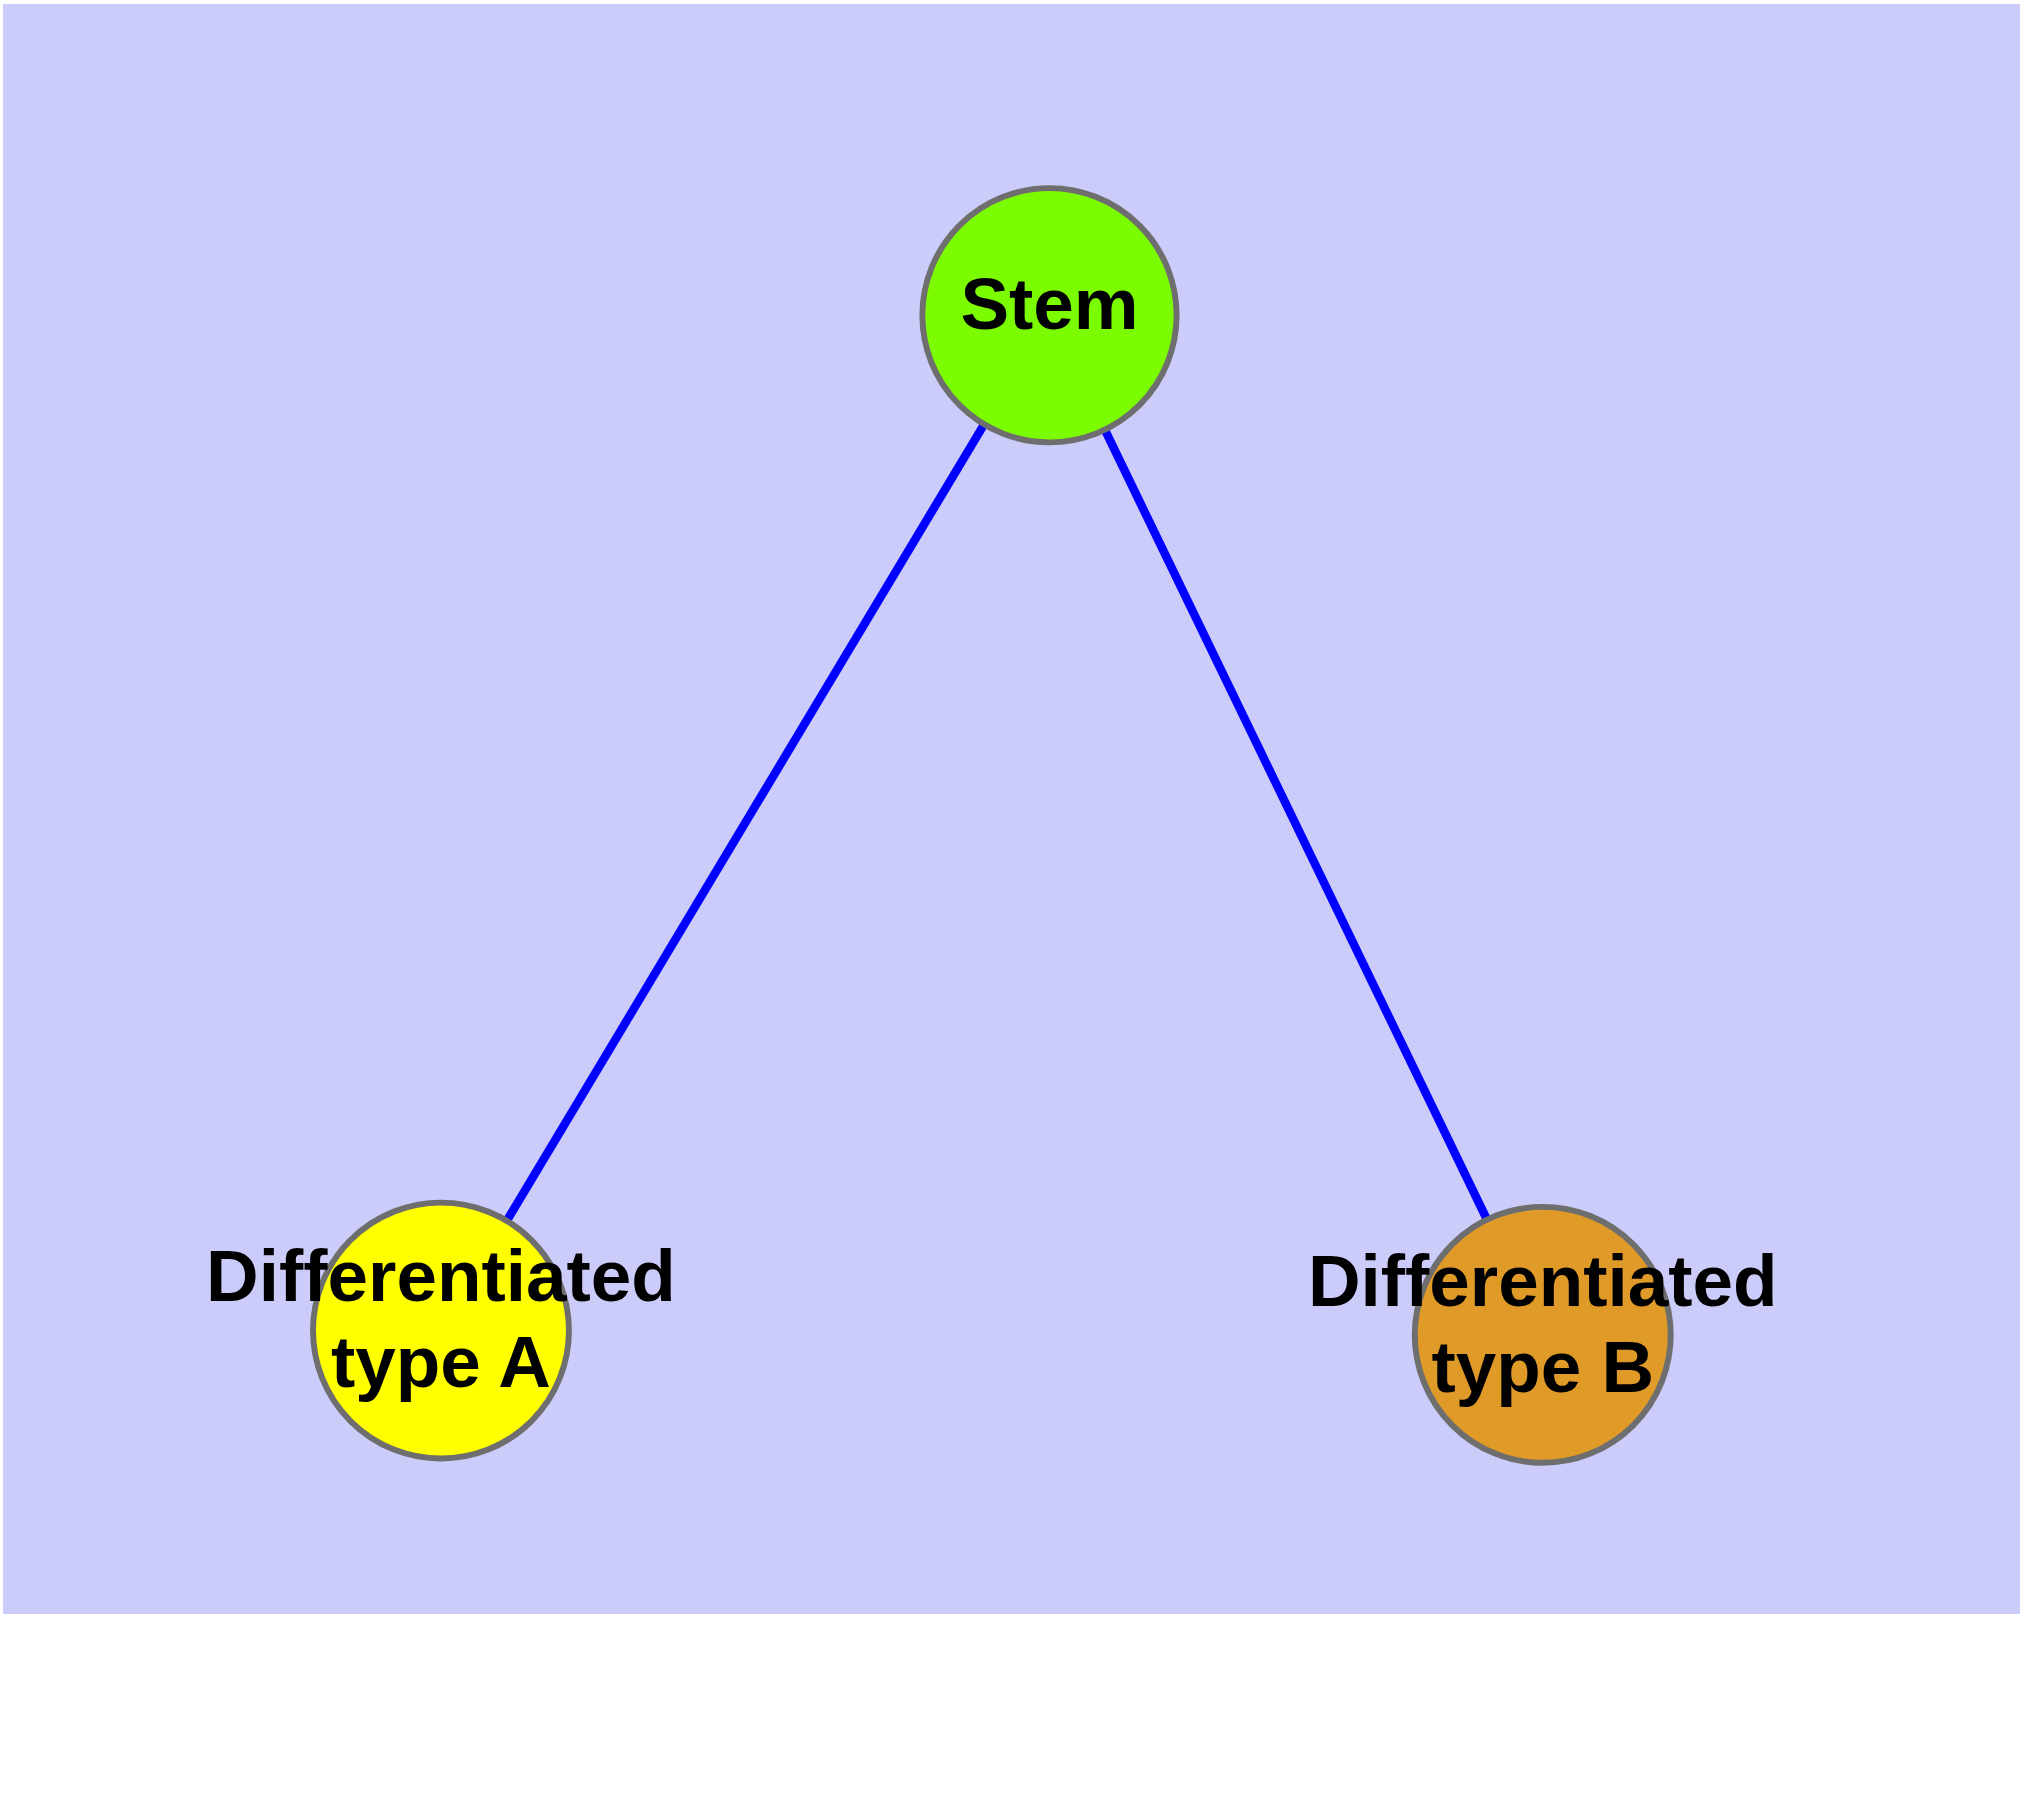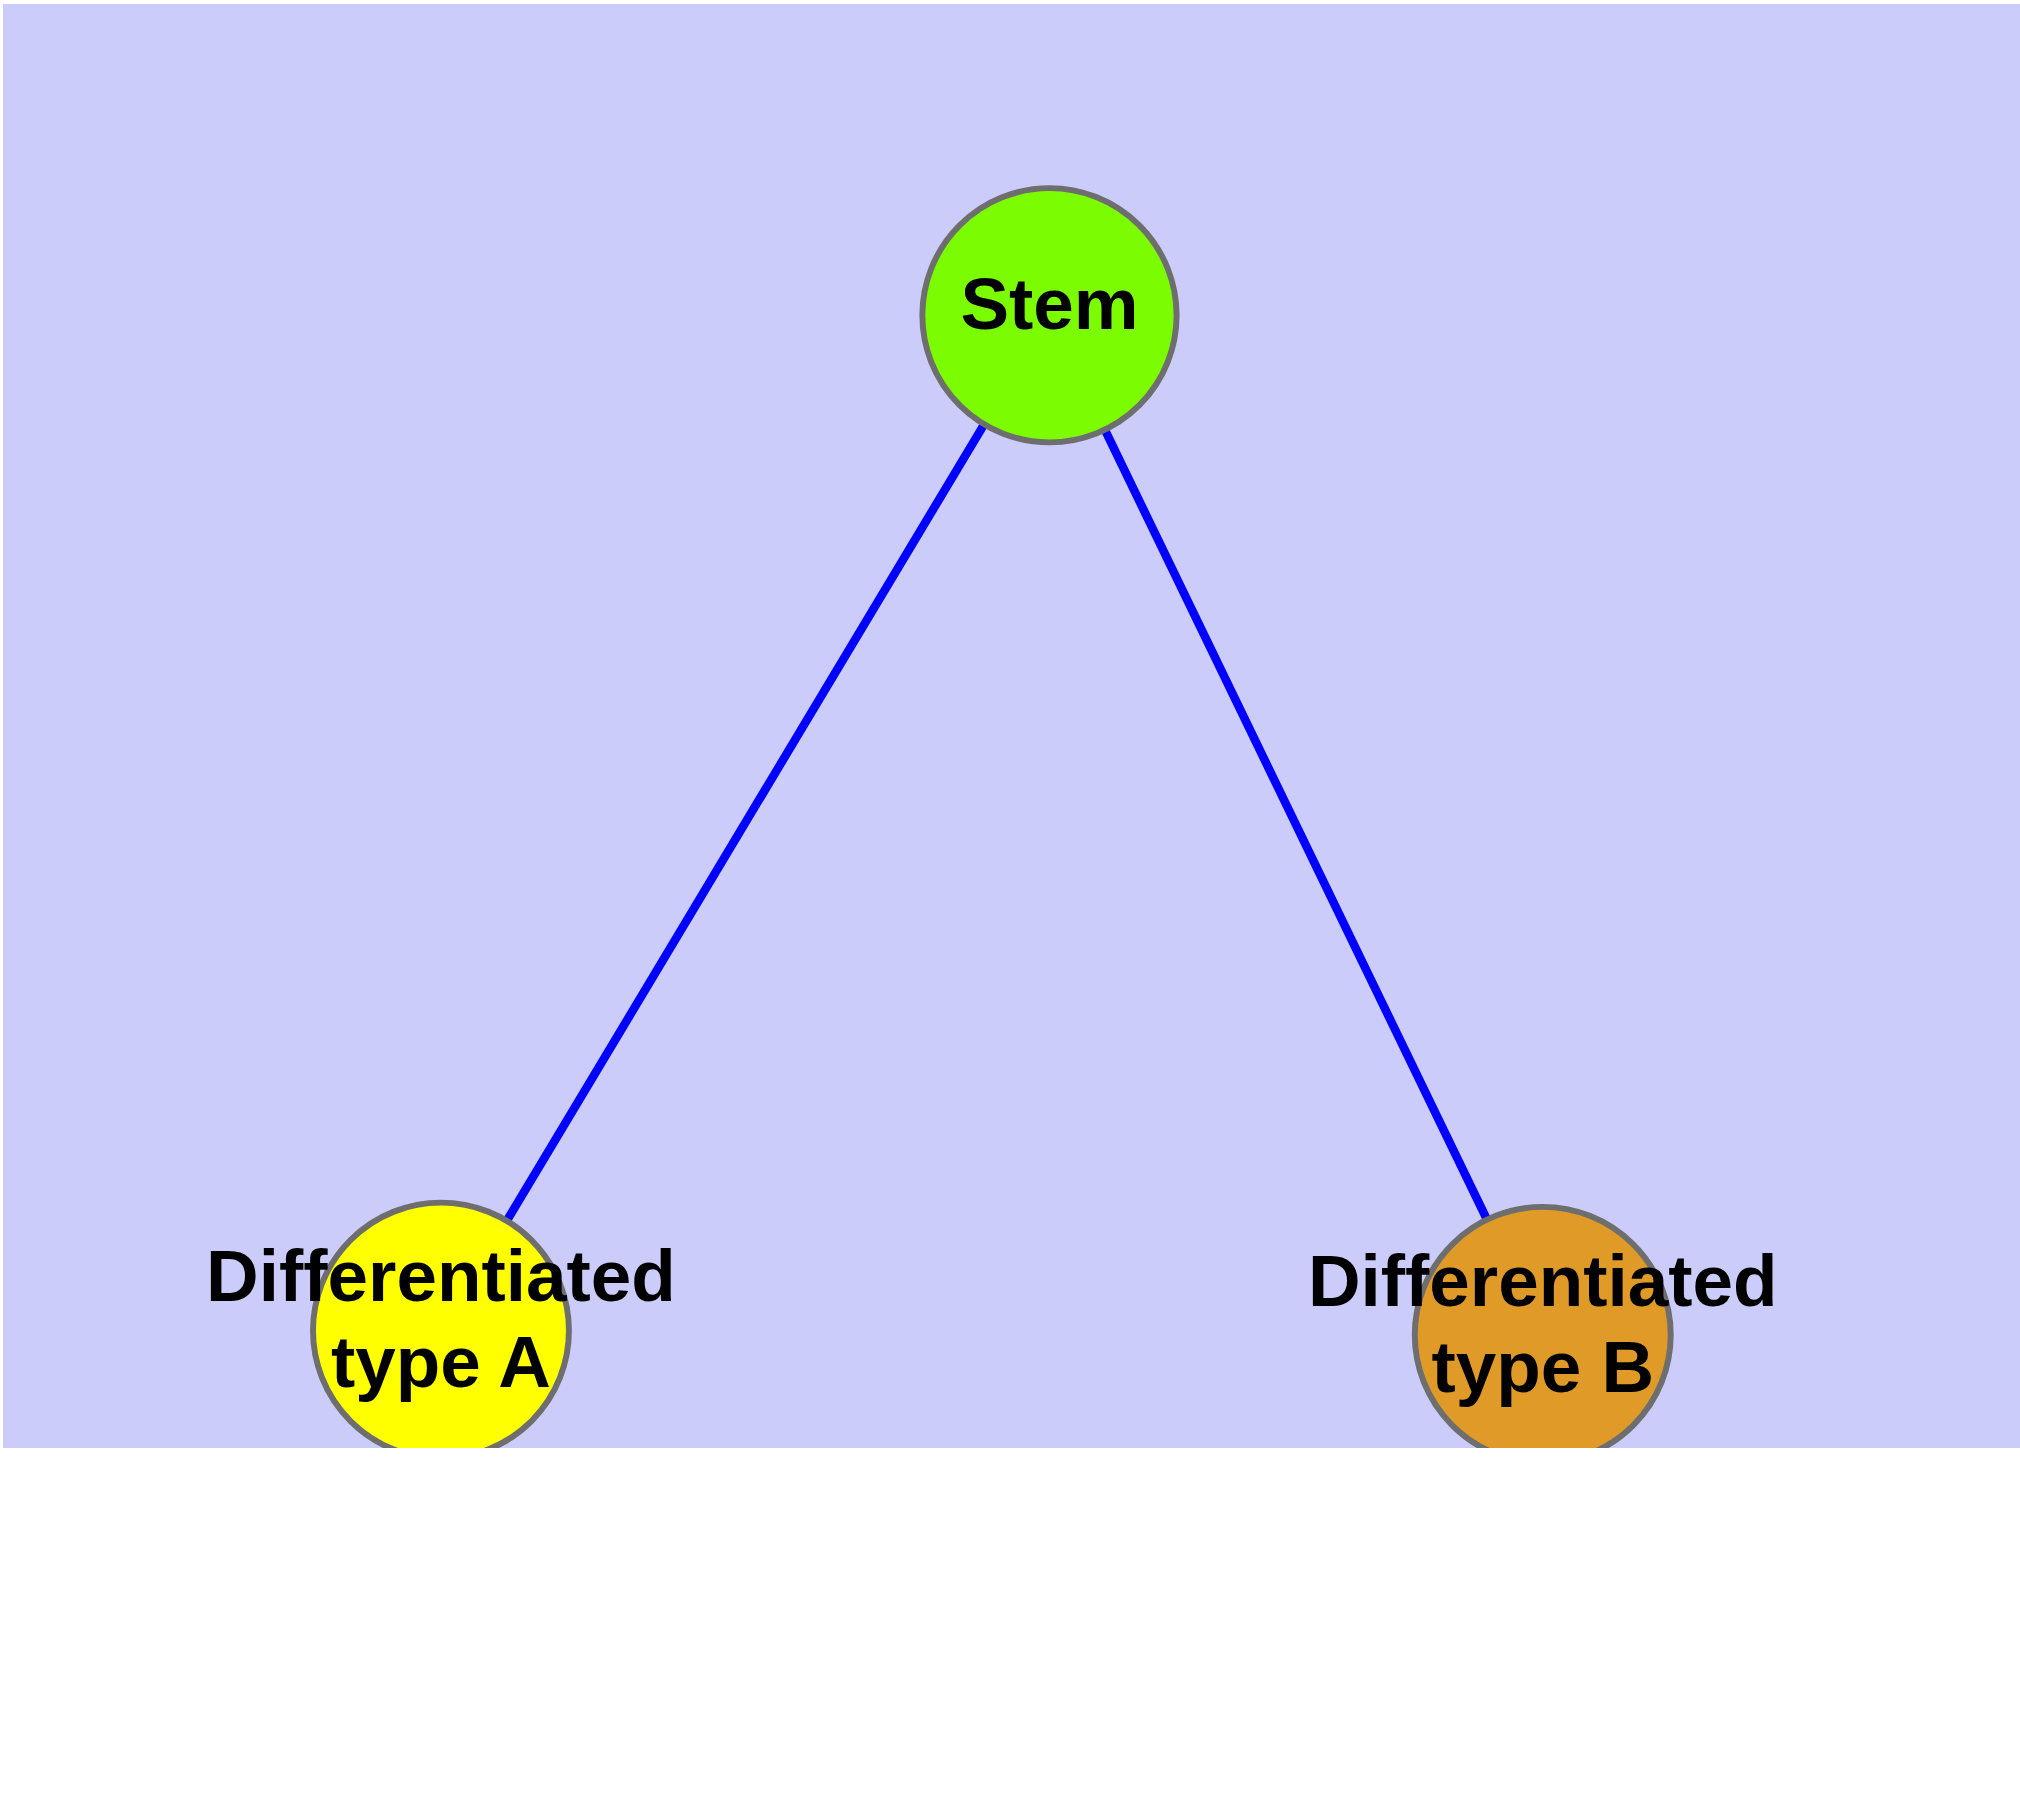--- a/index.html
+++ b/index.html
@@ -4,21 +4,21 @@
 <title>Cell Differentiation Graph</title>
 <style>
   html, body {
     margin: 0;
     padding: 0;
     background: #ffffff;
   }
   #canvas {
     position: relative;
     width: 2021px;
-    height: 1448px;
+    height: 1614px;
     background: #ffffff;
     overflow: hidden;
     font-family: "Liberation Sans", "DejaVu Sans", sans-serif;
   }
   #plot-area {
     position: absolute;
     left: 2.5px;
     top: 4.2px;
     width: 2018px;
     height: 1801px;

